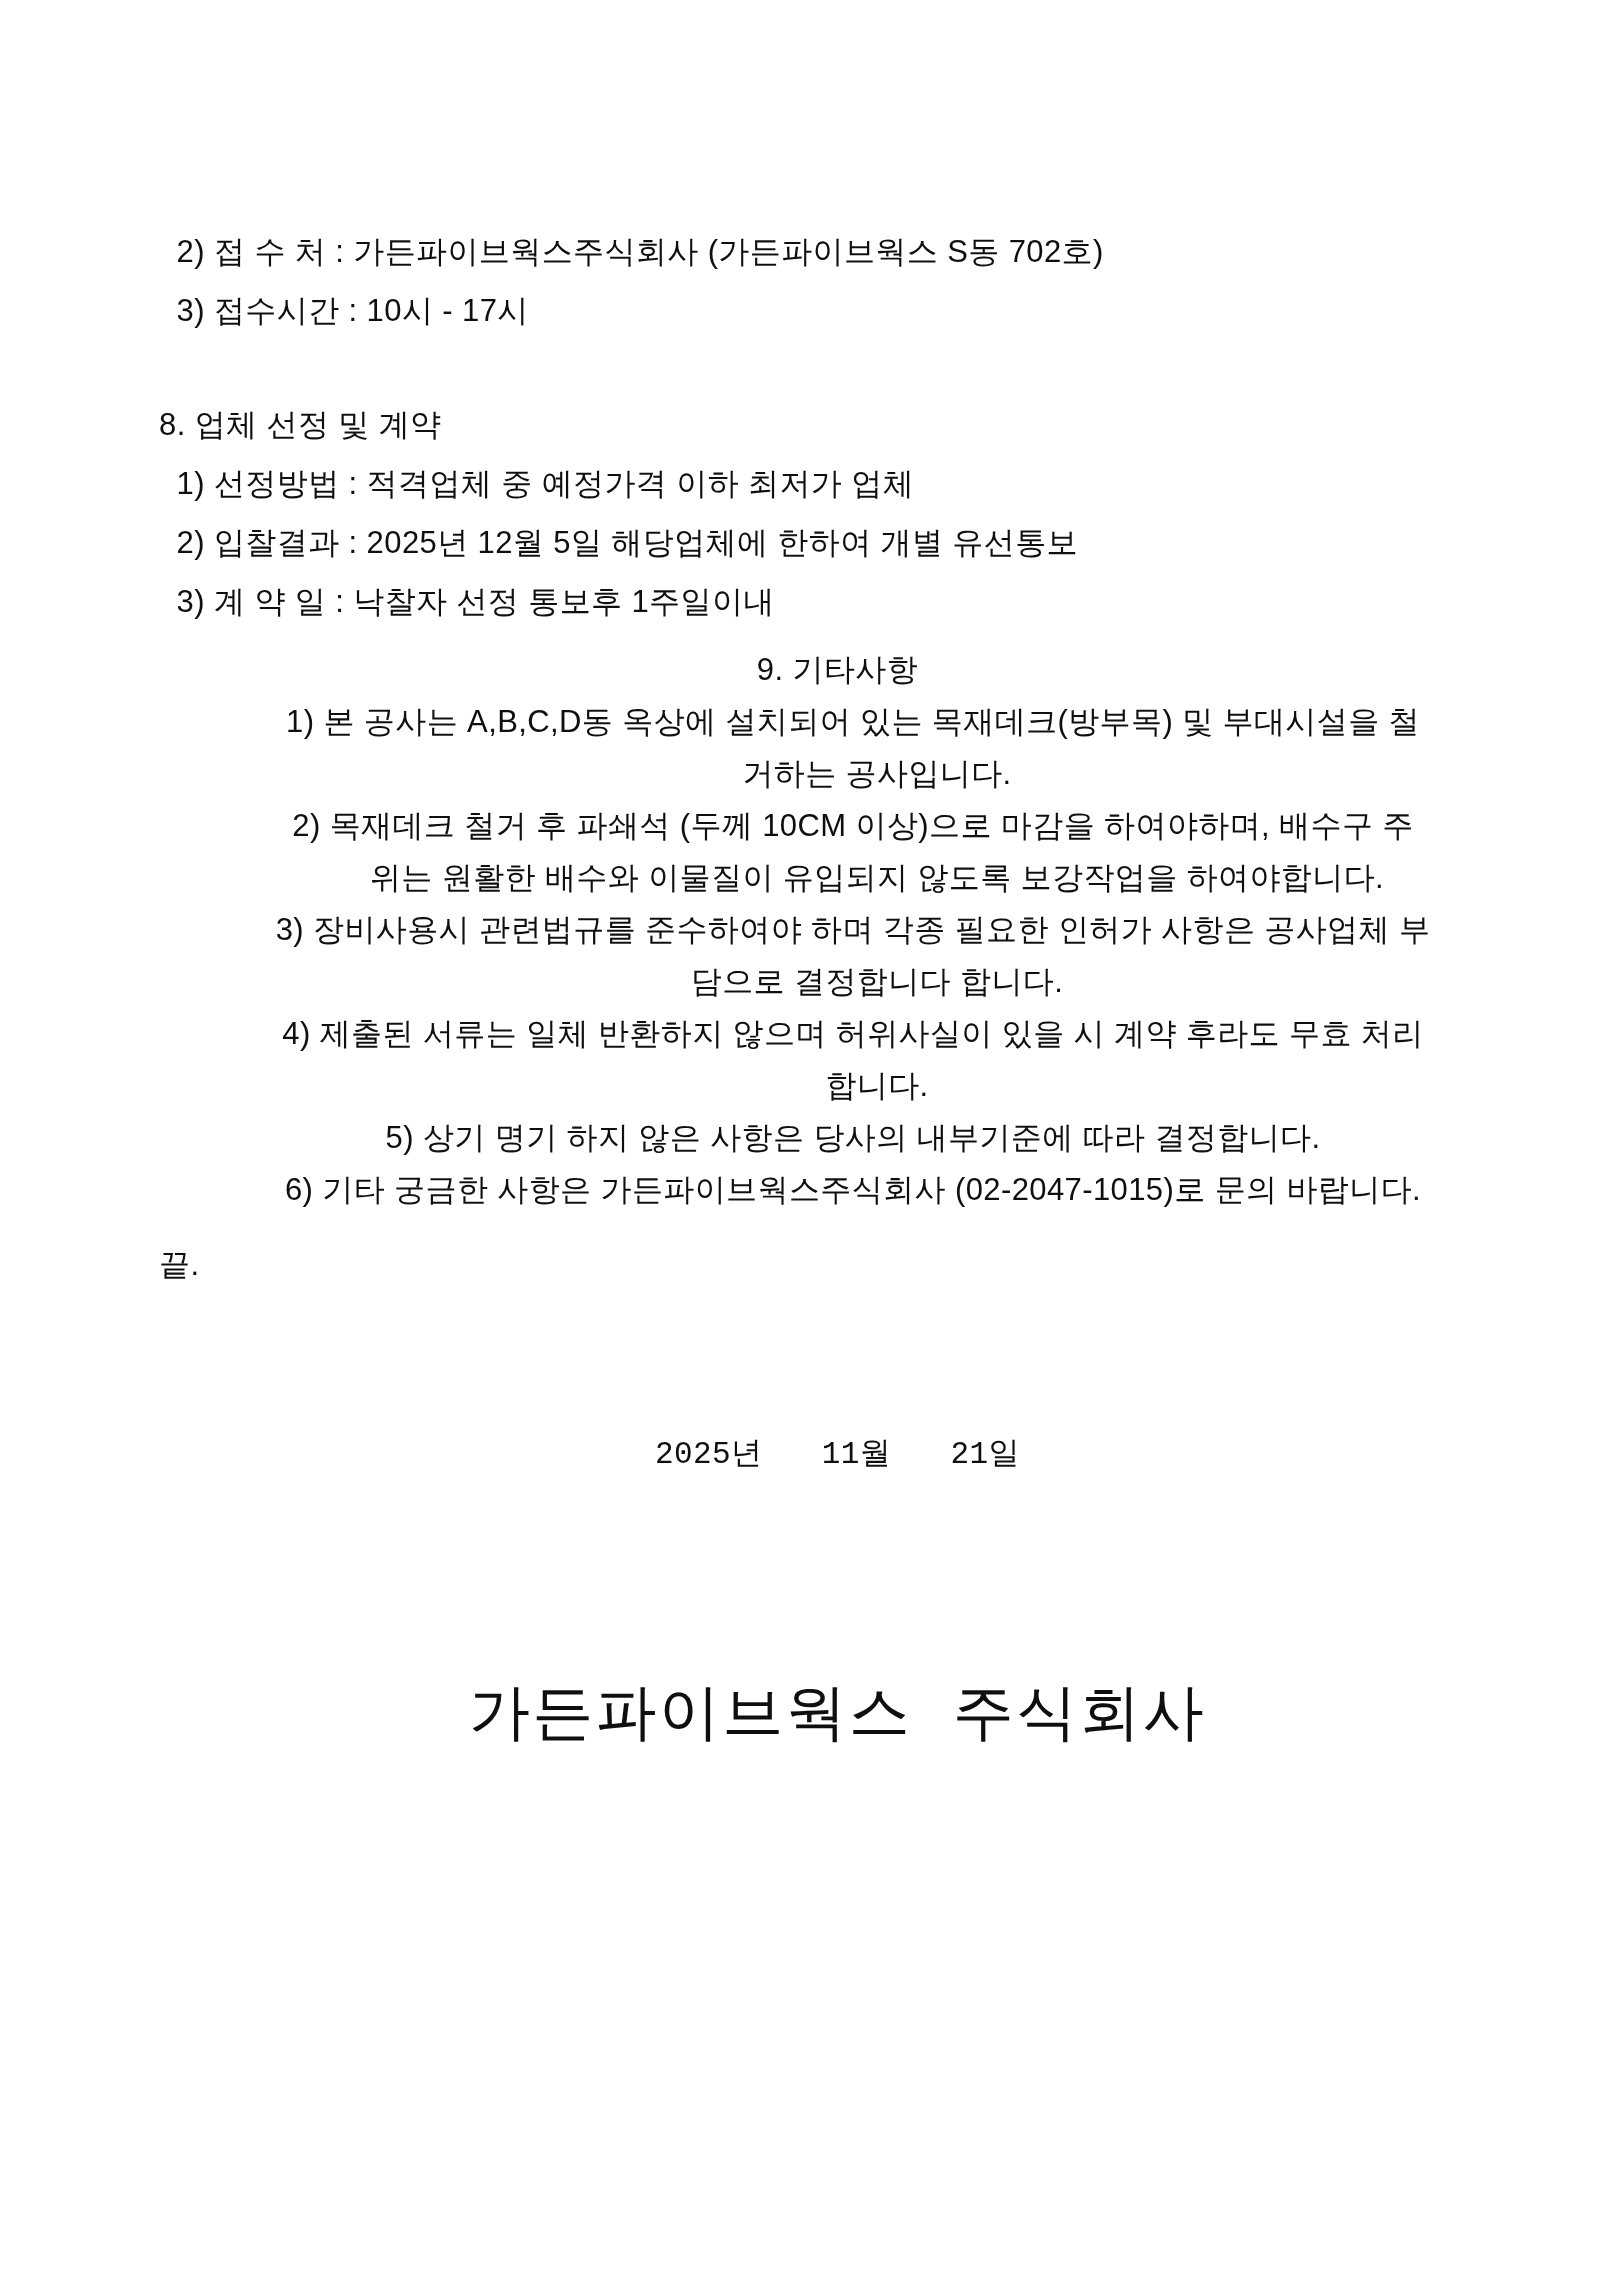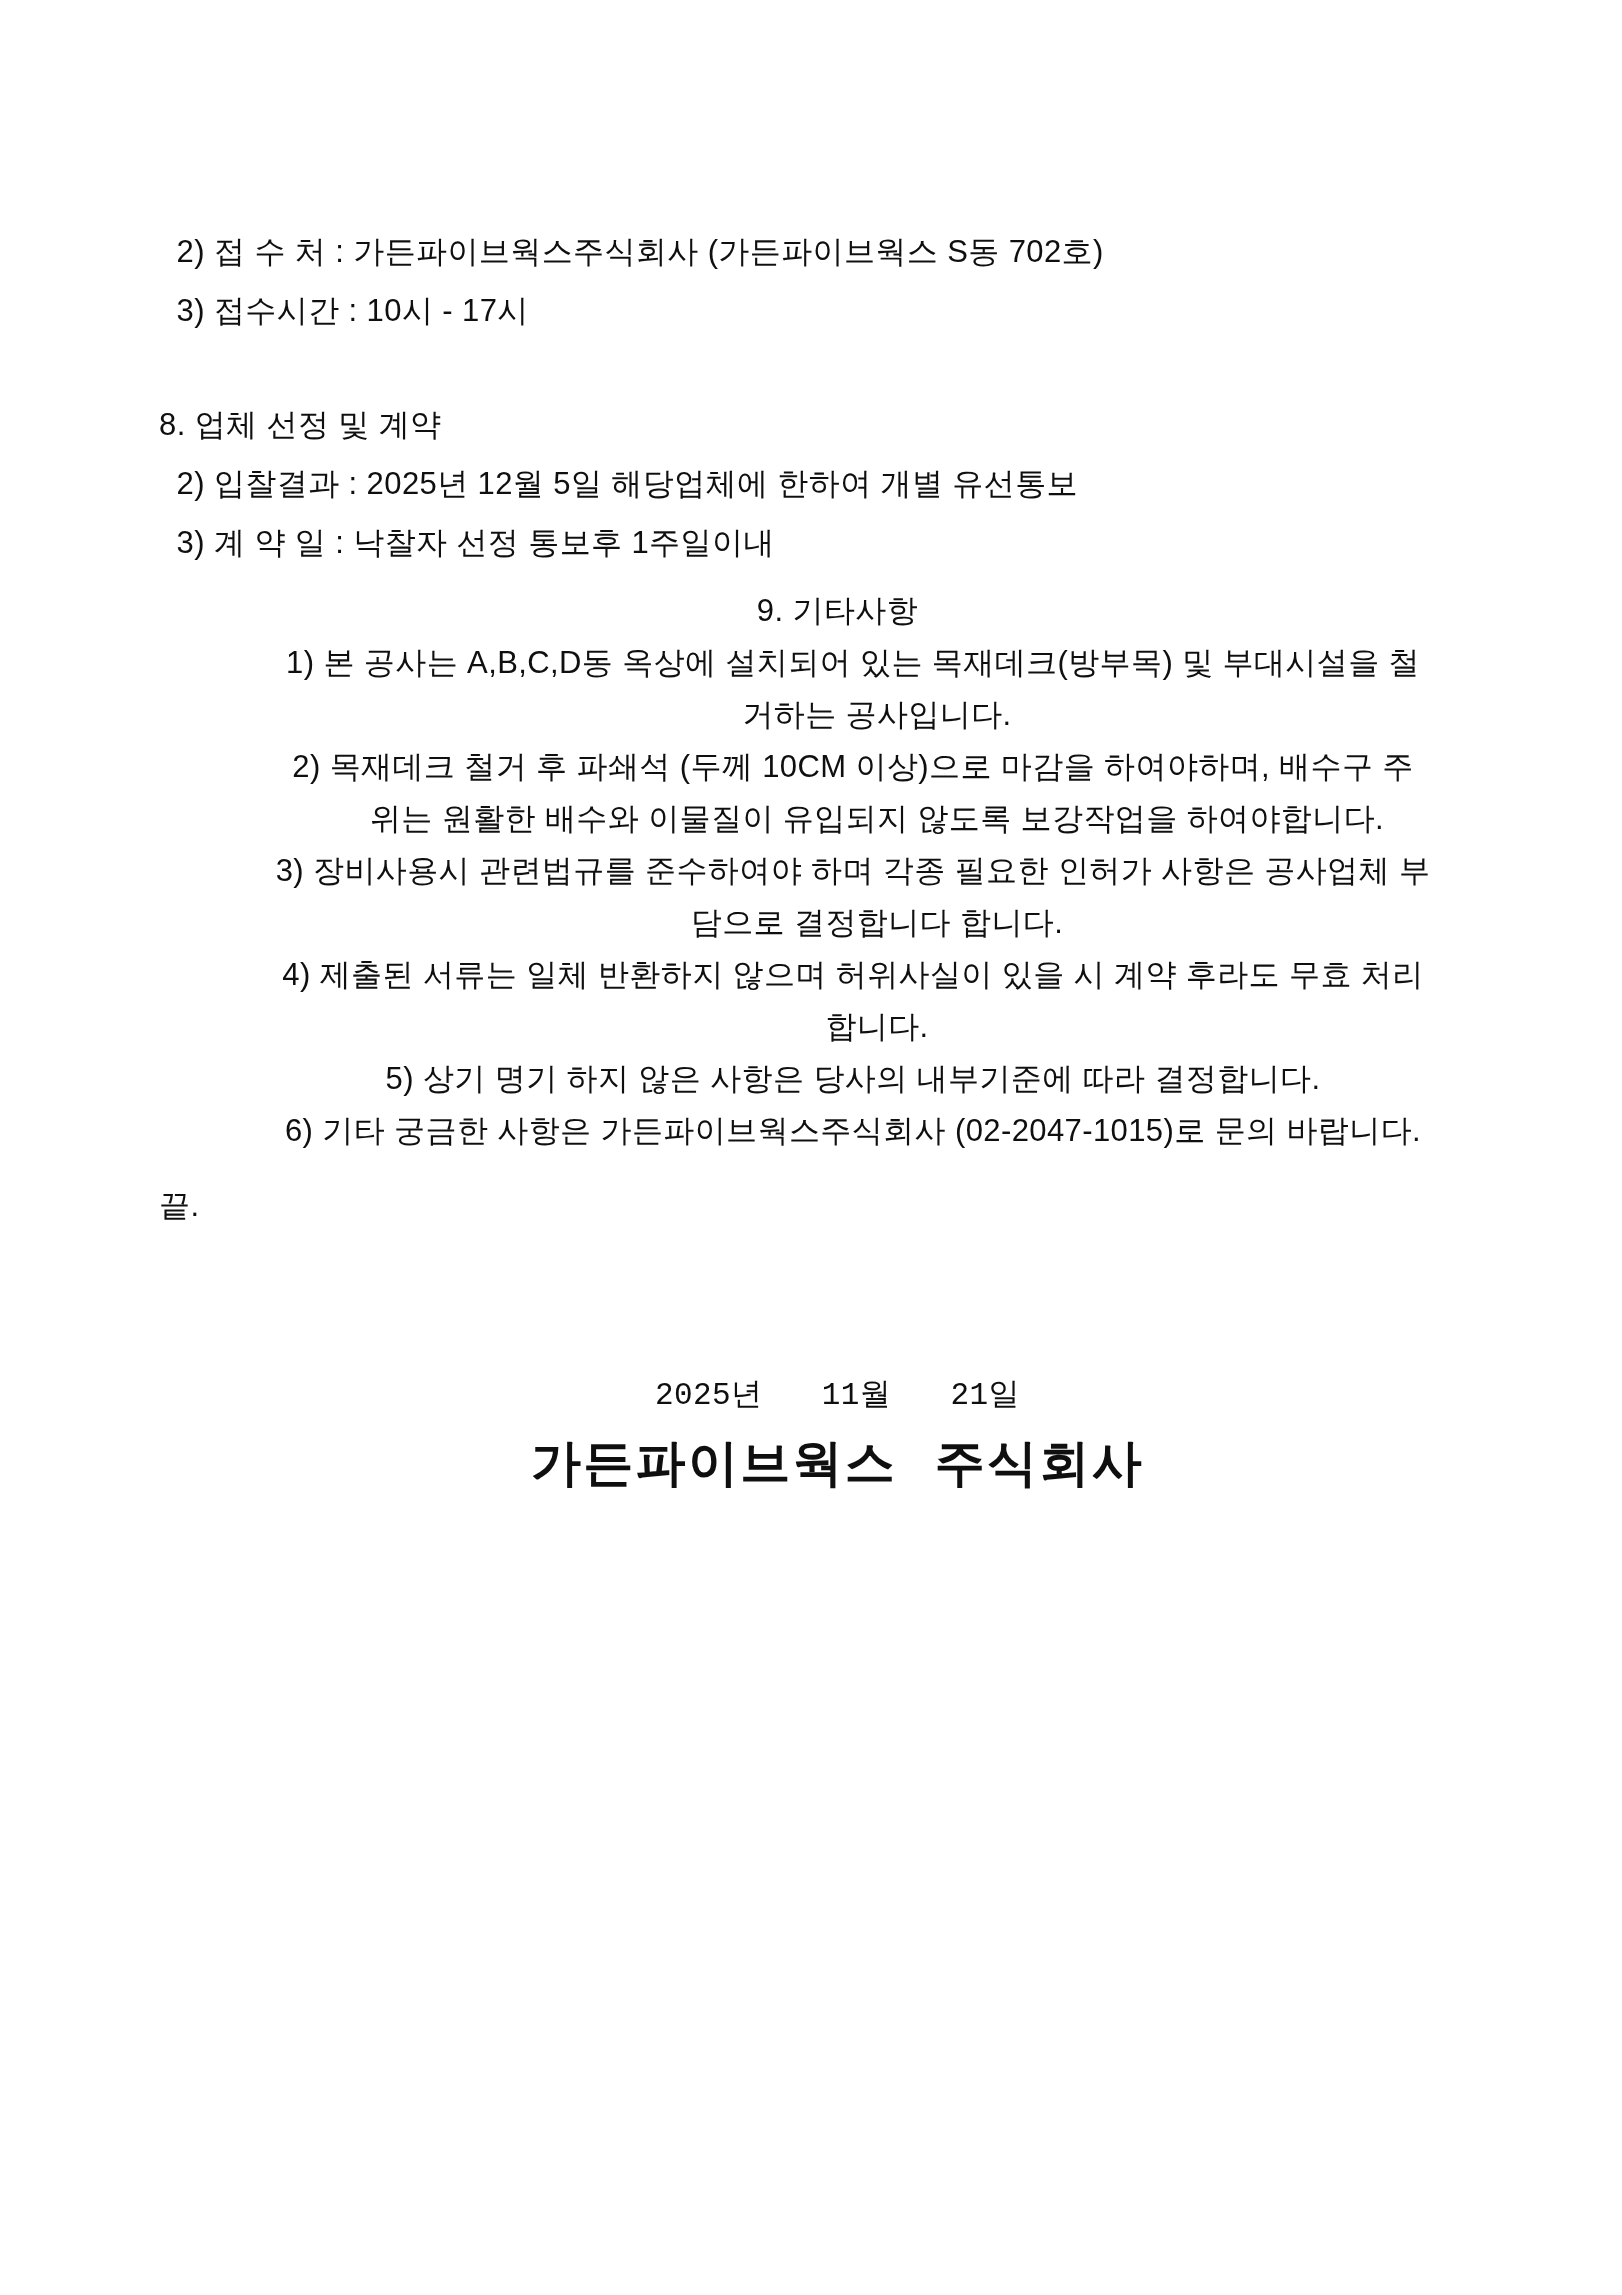--- a/index.html
+++ b/index.html
@@ -40,40 +40,42 @@
   }
   .date {
     margin-top: 134px;
     line-height: 59px;
     text-align: center;
     white-space: pre-wrap;
     word-spacing: 10.7px;
     font-family: Liberation Mono, monospace;
   }
   .signature {
-    font-size: 50px;
+    margin-top: 190px;
+    font-size: 61px;
     line-height: 77px;
-    font-weight: 700;
+    font-weight: 400;
     text-align: center;
     letter-spacing: 2.3px;
     word-spacing: 21.5px;
     white-space: pre-wrap;
   }
 </style>
 </head>
 <body>
 
 <div class="page">
   <div class="content">
 
     <div class="line item">2) 접 수 처 : 가든파이브웍스주식회사 (가든파이브웍스 S동 702호)</div>
     <div class="line item">3) 접수시간 : 10시 - 17시</div>
 
     <div class="section sec8">
       <div class="line heading">8. 업체 선정 및 계약</div>
+      <div class="line item">1) 선정방법 : 적격업체 중 예정가격 이하 최저가 업체</div>
       <div class="line item">2) 입찰결과 : 2025년 12월 5일 해당업체에 한하여 개별 유선통보</div>
       <div class="line item">3) 계 약 일 : 낙찰자 선정 통보후 1주일이내</div>
     </div>
 
     <div class="section sec9">
       <div class="line heading">9. 기타사항</div>
 
       <div class="line item9">1) 본 공사는 A,B,C,D동 옥상에 설치되어 있는 목재데크(방부목) 및 부대시설을 철</div>
       <div class="line cont">거하는 공사입니다.</div>
 

